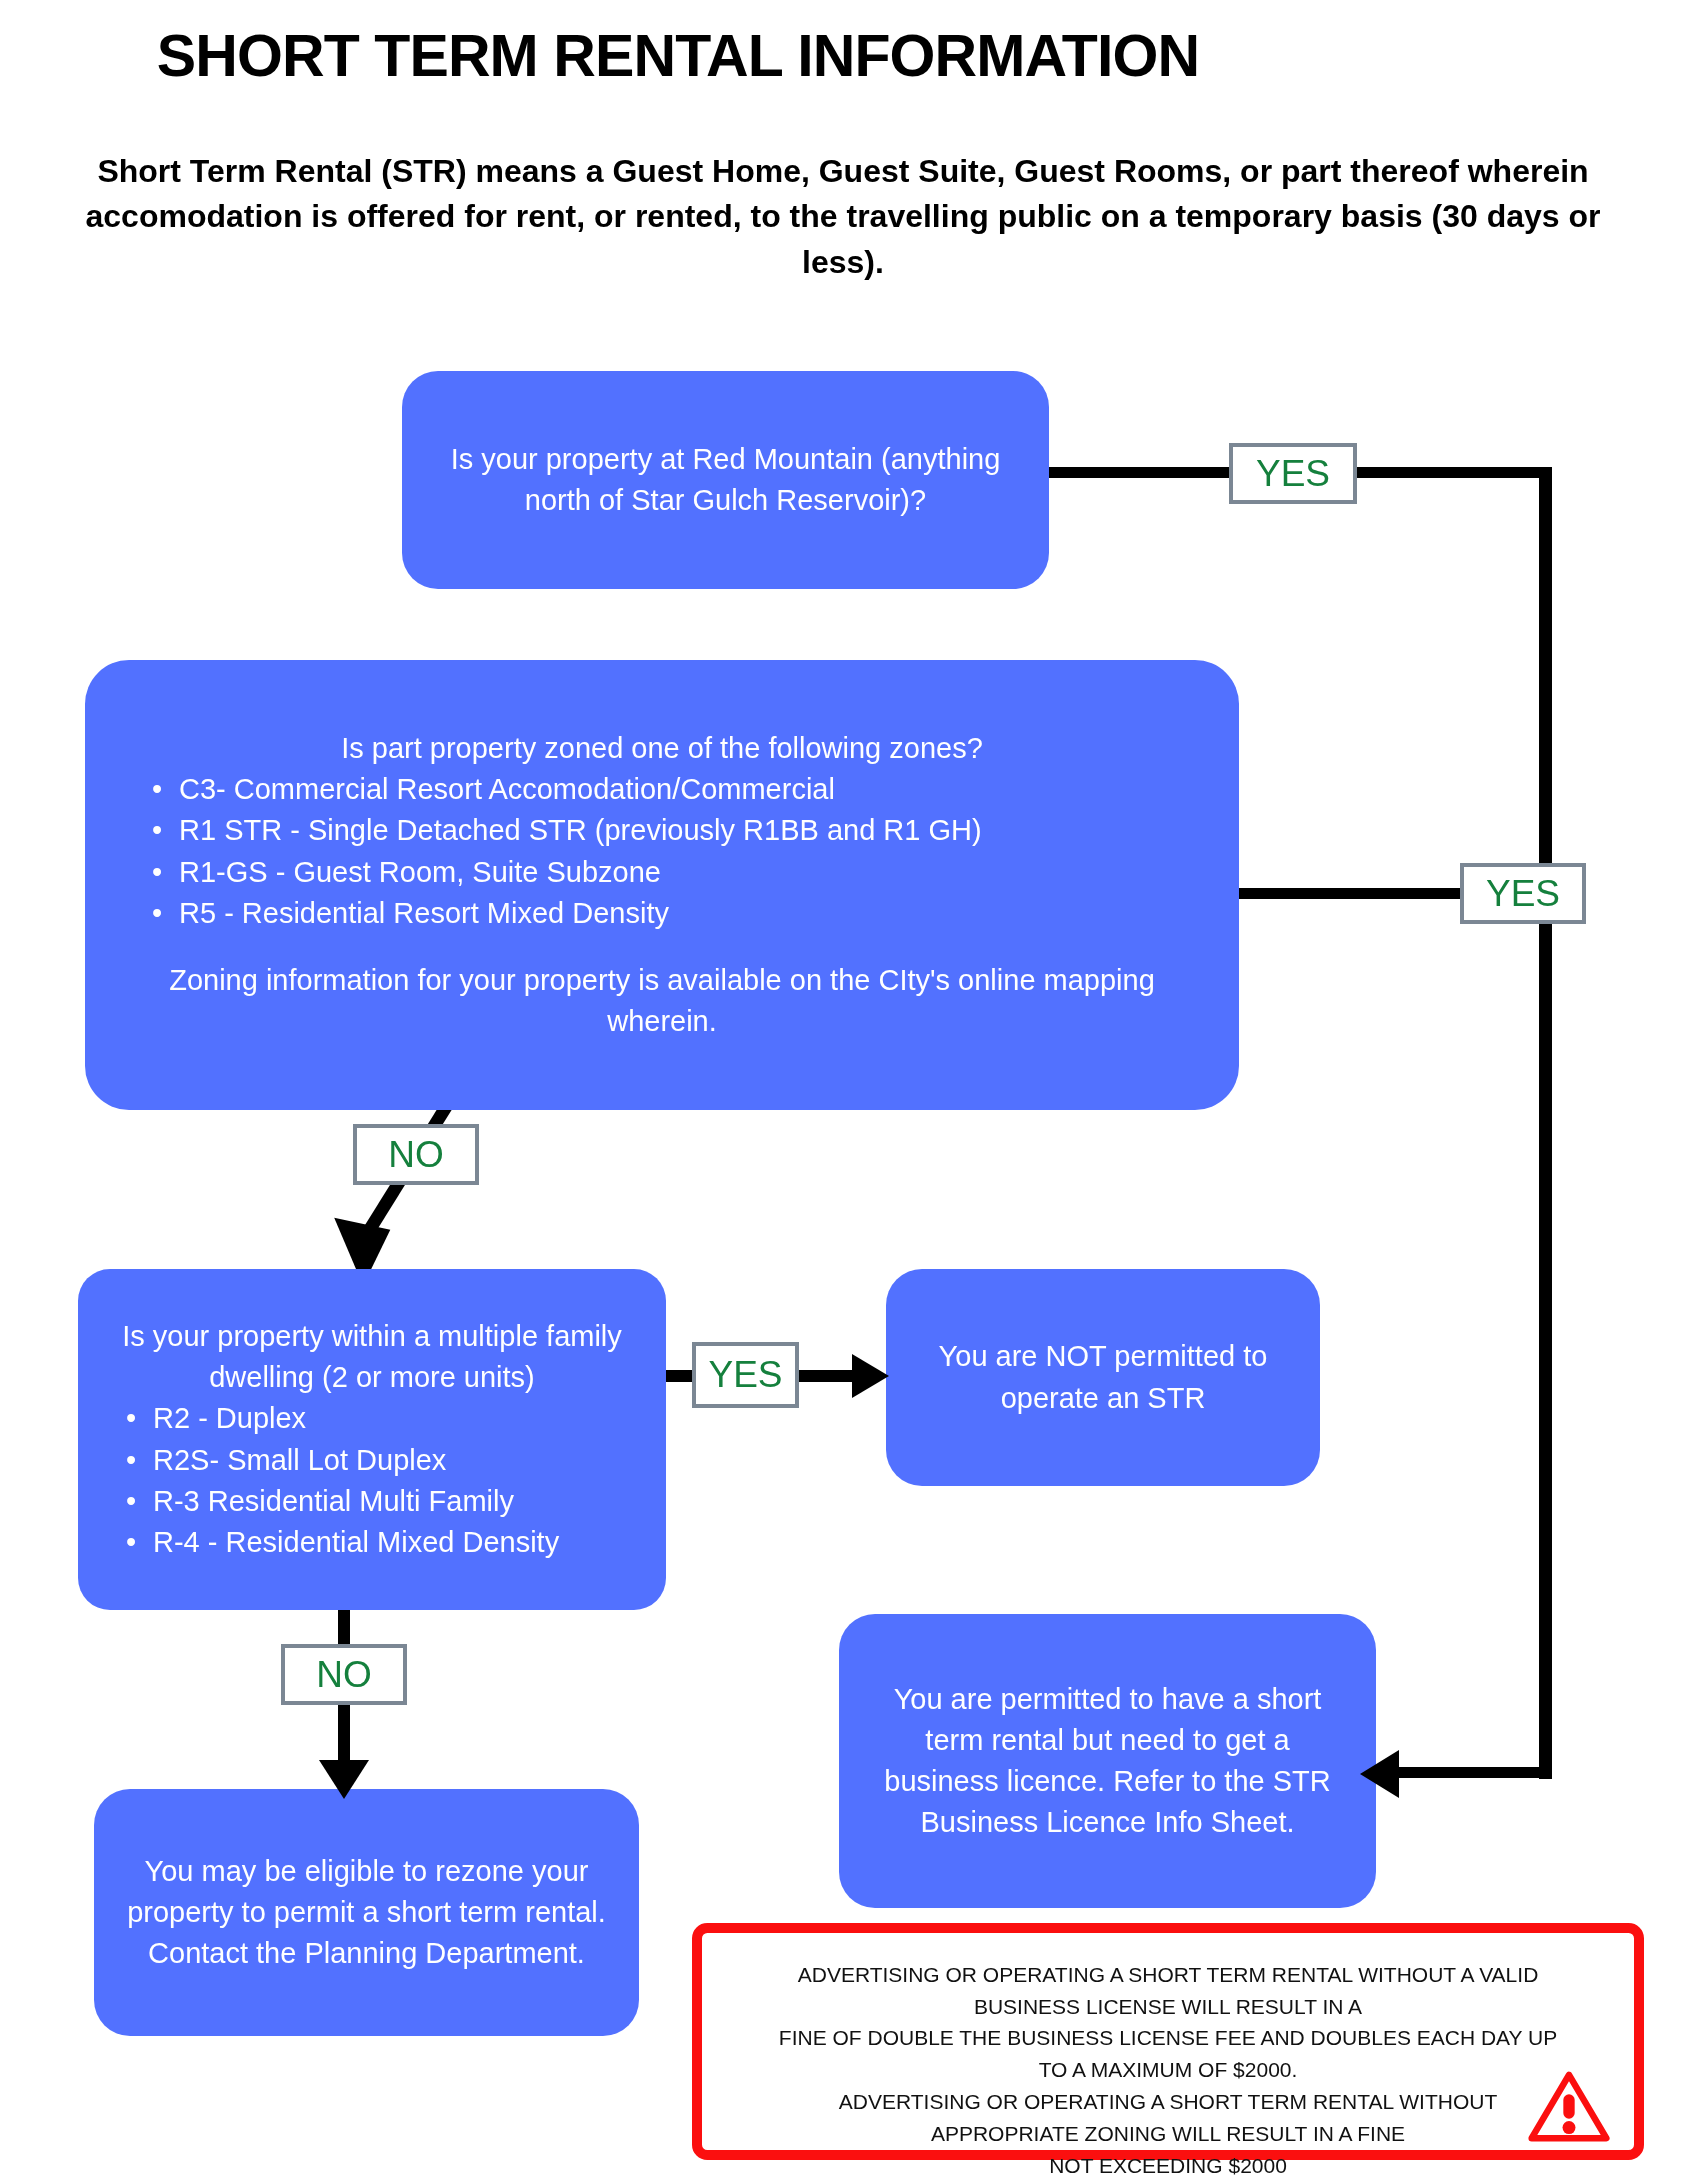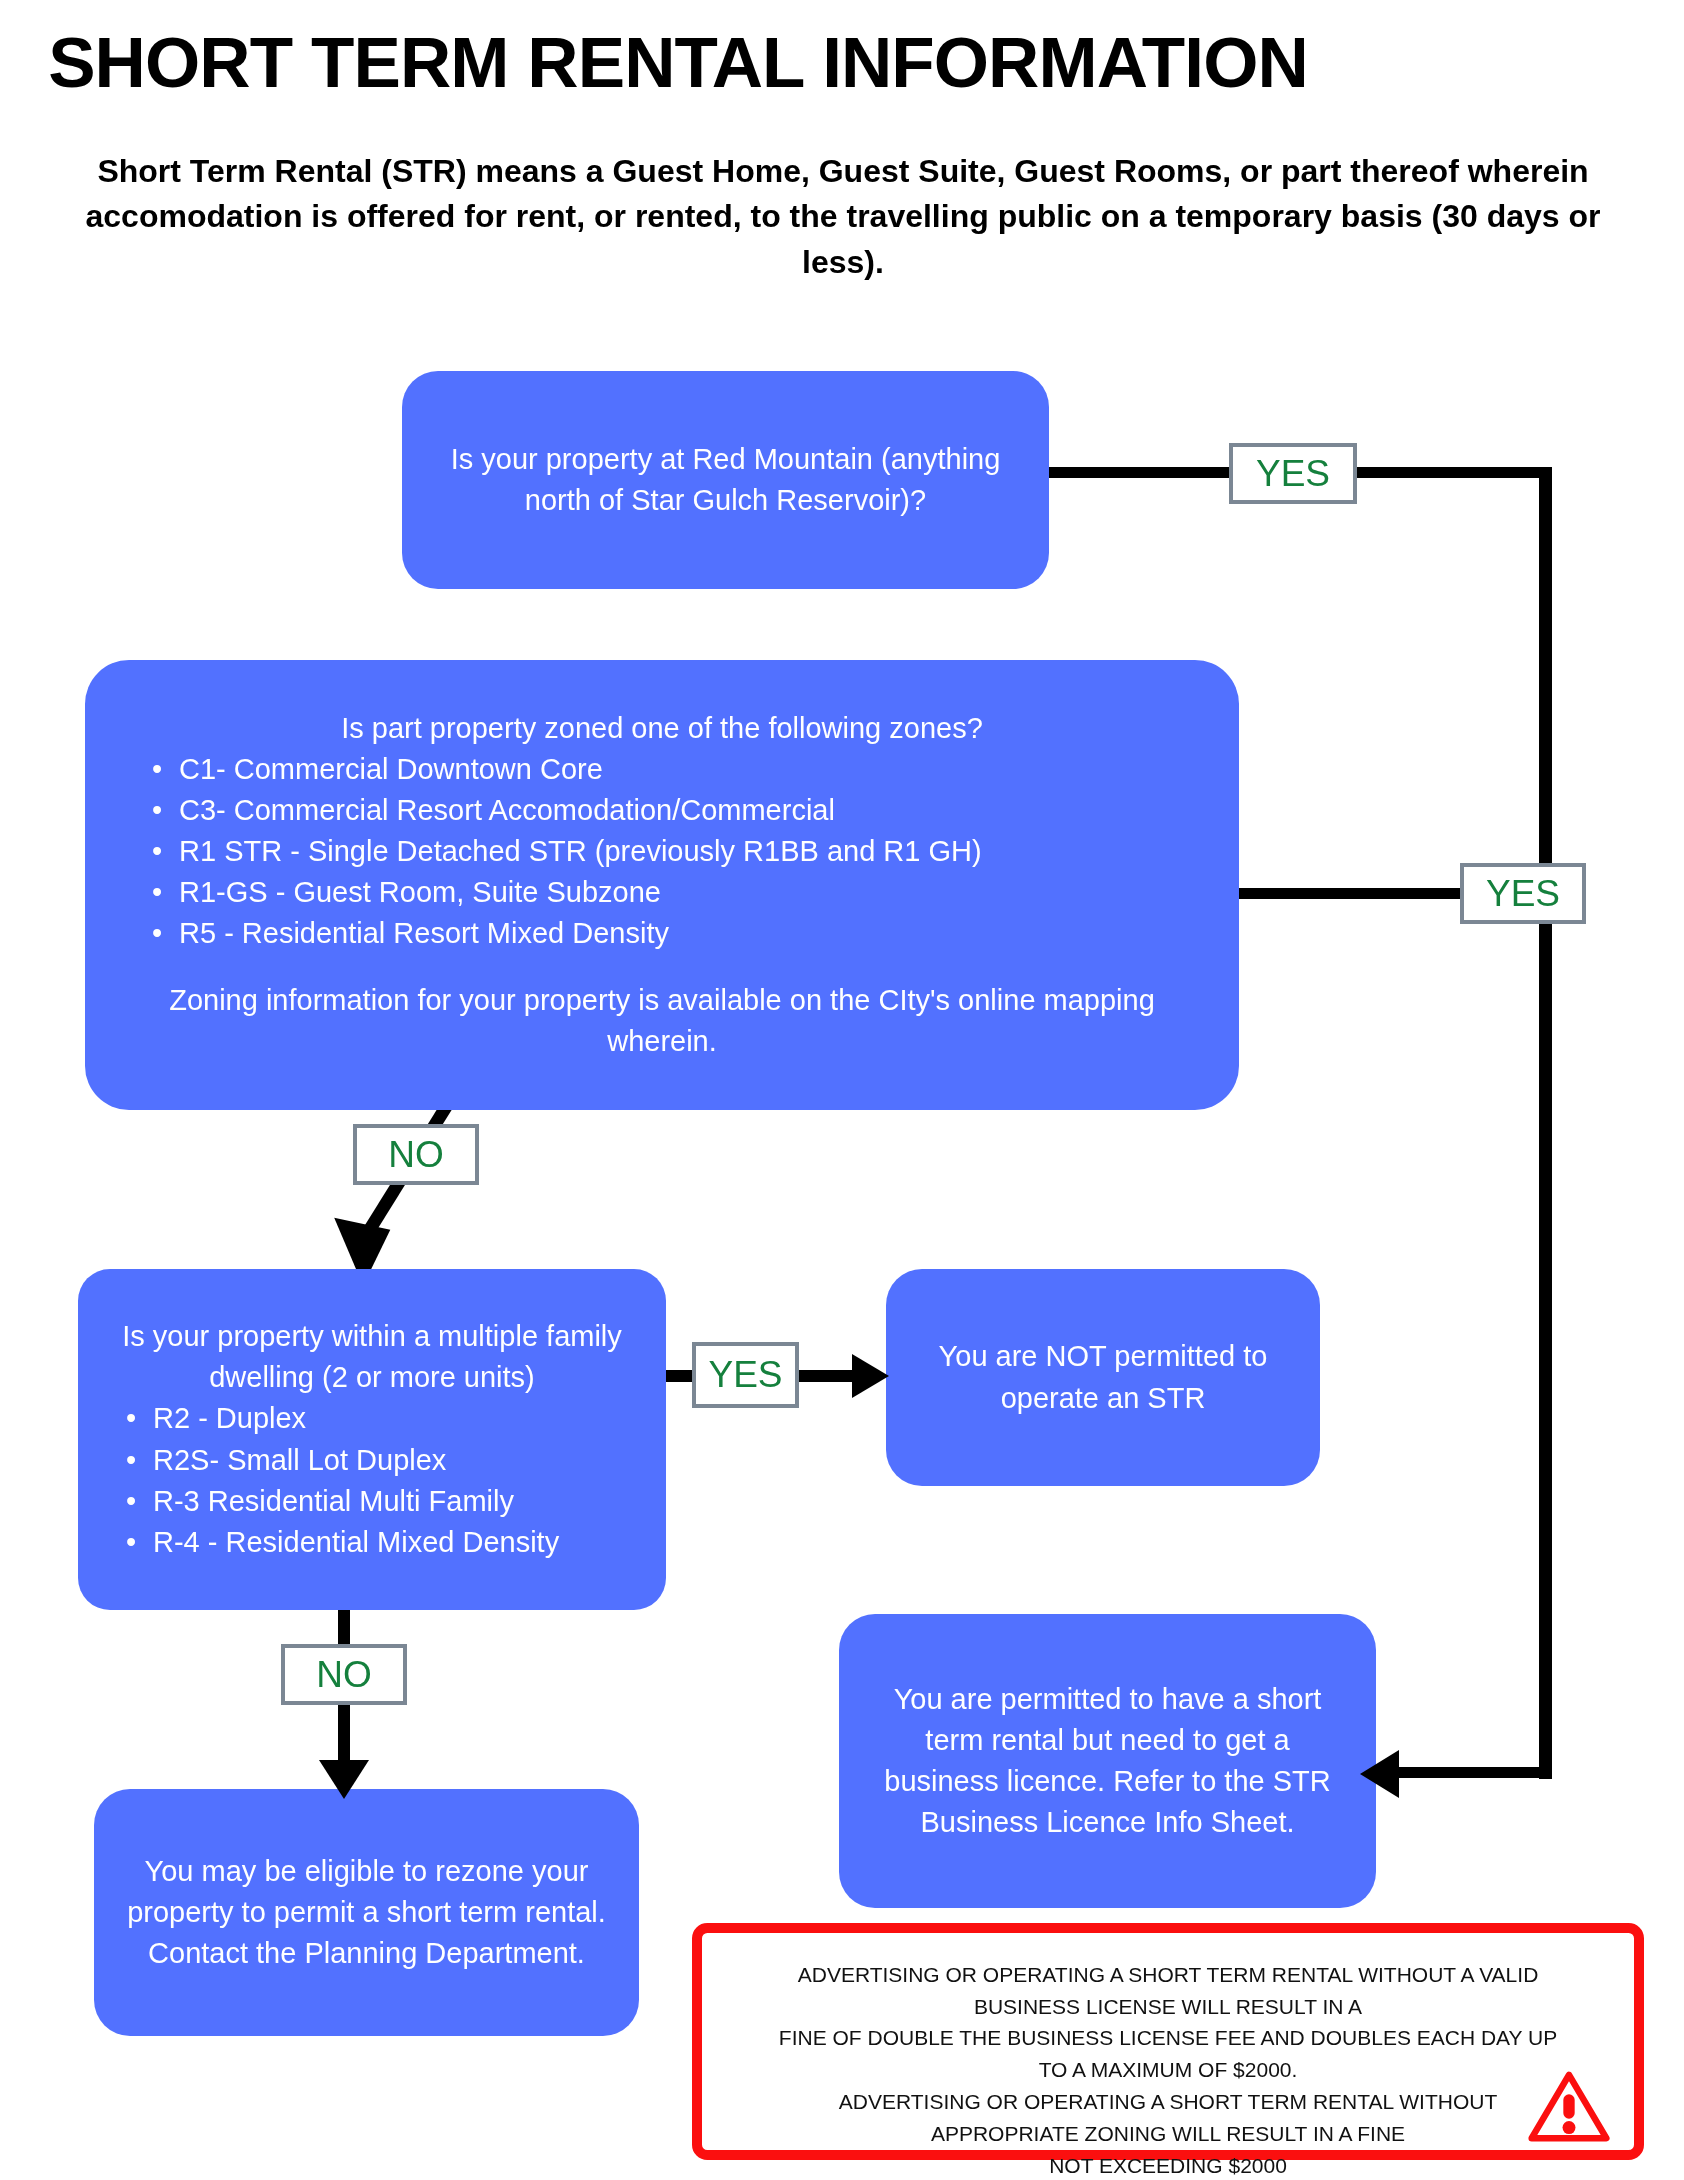--- a/index.html
+++ b/index.html
@@ -18,21 +18,21 @@
     overflow: hidden;
   }
 
   
   #title {
     position: absolute;
     left: 0;
     top: 25.6px;
     width: 1356px;
     text-align: center;
-    font-size: 71px;
+    font-size: 59px;
     font-weight: 800;
     letter-spacing: -0.9px;
     color: #000000;
     font-family: "Liberation Sans", sans-serif;
     line-height: 1.05;
   }
   #intro {
     position: absolute;
     left: 43px;
     top: 149px;
@@ -229,21 +229,20 @@
   <div class="arrow arrow-left" id="ar-permitted"></div>
   <div class="arrow arrow-down" id="ar-rezone"></div>
 
   <div class="node" id="node-redmountain">
     <div class="ctr">Is your property at Red Mountain (anything north of Star Gulch Reservoir)?</div>
   </div>
 
   <div class="node" id="node-zoning">
     <div class="ctr">Is part property zoned one of the following zones?</div>
     <ul>
-      <li>C1- Commercial Downtown Core</li>
       <li>C3- Commercial Resort Accomodation/Commercial</li>
       <li>R1 STR - Single Detached STR (previously R1BB and R1 GH)</li>
       <li>R1-GS - Guest Room, Suite Subzone</li>
       <li>R5 - Residential Resort Mixed Density</li>
     </ul>
     <div class="spacer"></div>
     <div class="ctr">Zoning information for your property is available on the CIty's online mapping wherein.</div>
   </div>
 
   <div class="node" id="node-multifamily">

